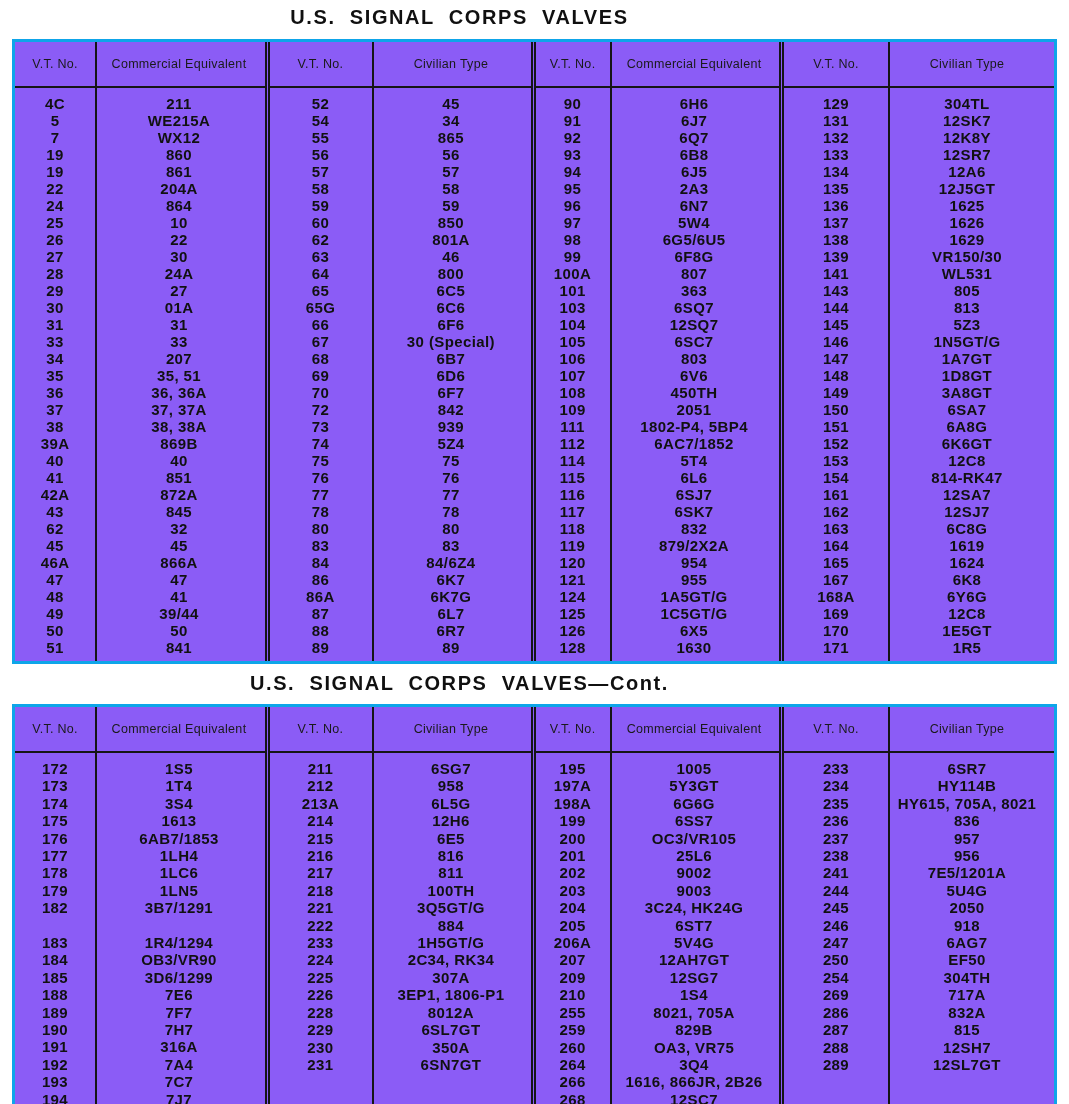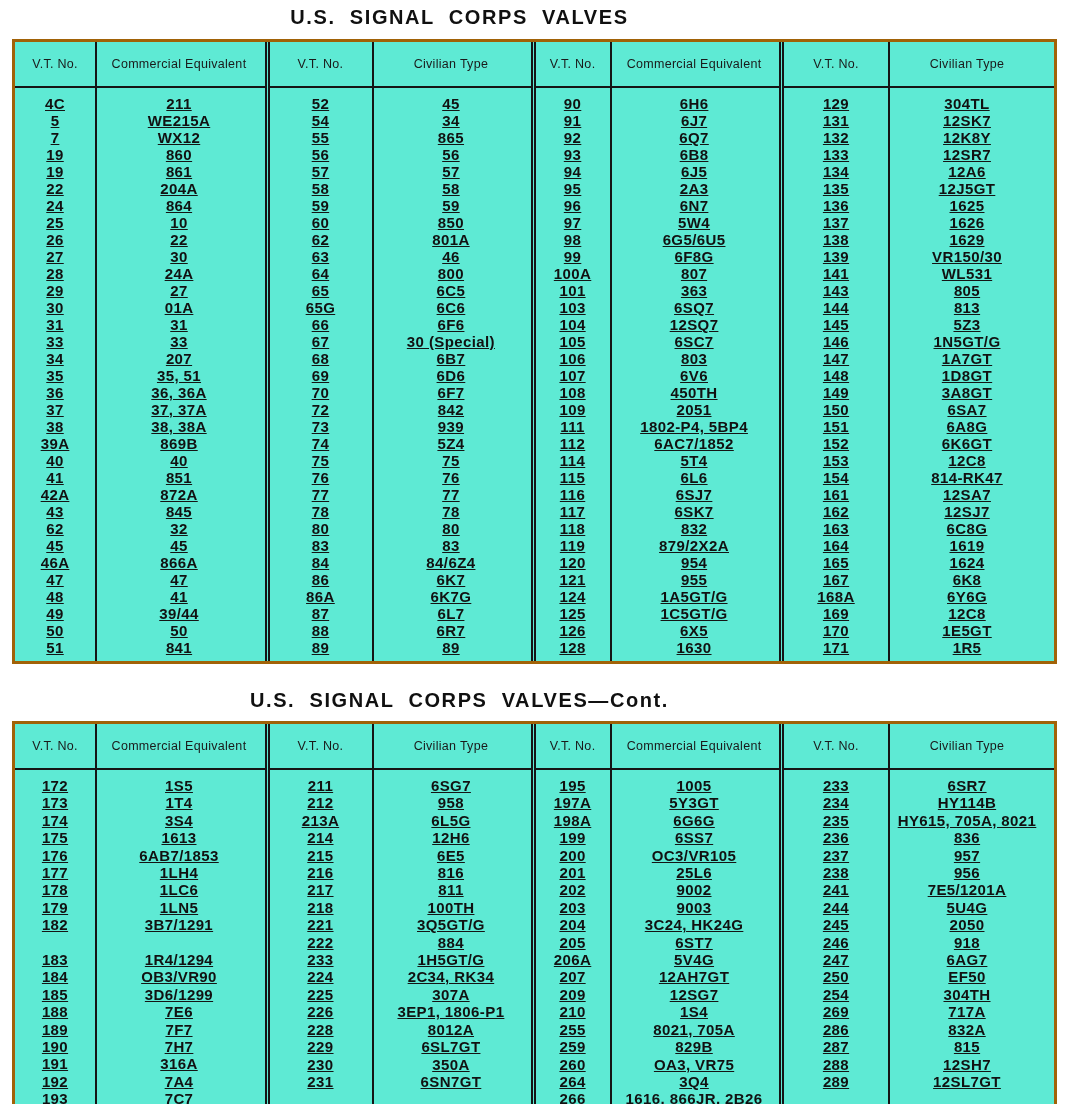--- a/index.html
+++ b/index.html
@@ -20,27 +20,27 @@
     margin: 0;
     padding: 2px 0 10px 0;
     text-align: center;
     font-size: 20px;
     font-weight: bold;
     letter-spacing: 1.6px;
     word-spacing: 7px;
     color: #101010;
   }
   .doc-title.cont {
-    padding-top: 25px;
+    padding-top: 8px;
     padding-bottom: 9px;
   }
   .valve-table {
     display: flex;
-    border: 3px solid #a16207;
-    background: #5eead4;
+    border: 3px solid #0ea5e9;
+    background: #8b5cf6;
     box-sizing: border-box;
     width: 1045px;
   }
   .pair {
     position: relative;
     flex: 0 0 auto;
     box-sizing: border-box;
   }
   .pair + .pair { border-left: 5px double #151515; }
   .p1 { width: 250px; }
@@ -76,21 +76,21 @@
     box-sizing: border-box;
   }
   .p1 .vt { width: 80px; }
   .p1 .eq { width: 168px; }
   .p2 .vt { width: 102px; }
   .p2 .eq { width: 162px; }
   .p3 .vt { width: 74px; }
   .p3 .eq { width: 172px; }
   .p4 .vt { width: 104px; }
   .p4 .eq { width: 158px; }
-  .pair-body { padding: 7px 0 5px 0; text-decoration: underline; }
+  .pair-body { padding: 7px 0 5px 0; }
   .row { display: flex; }
   .row .cell {
     font-size: 15px;
     font-weight: bold;
     line-height: 17px;
     min-height: 17px;
     letter-spacing: 0.4px;
     white-space: pre-line;
     color: #111111;
   }

